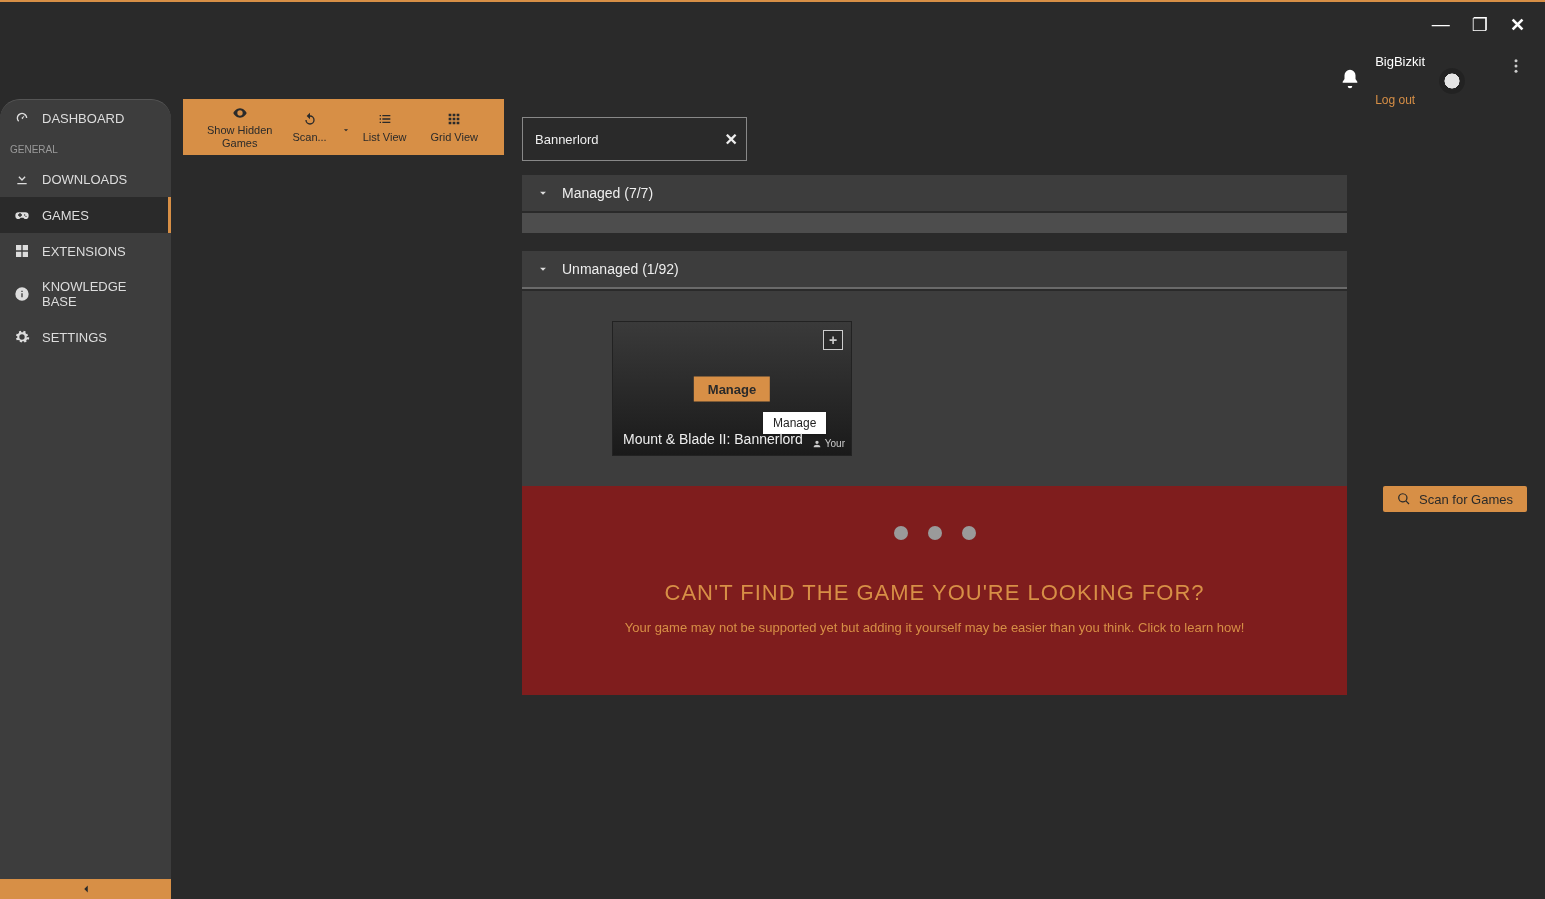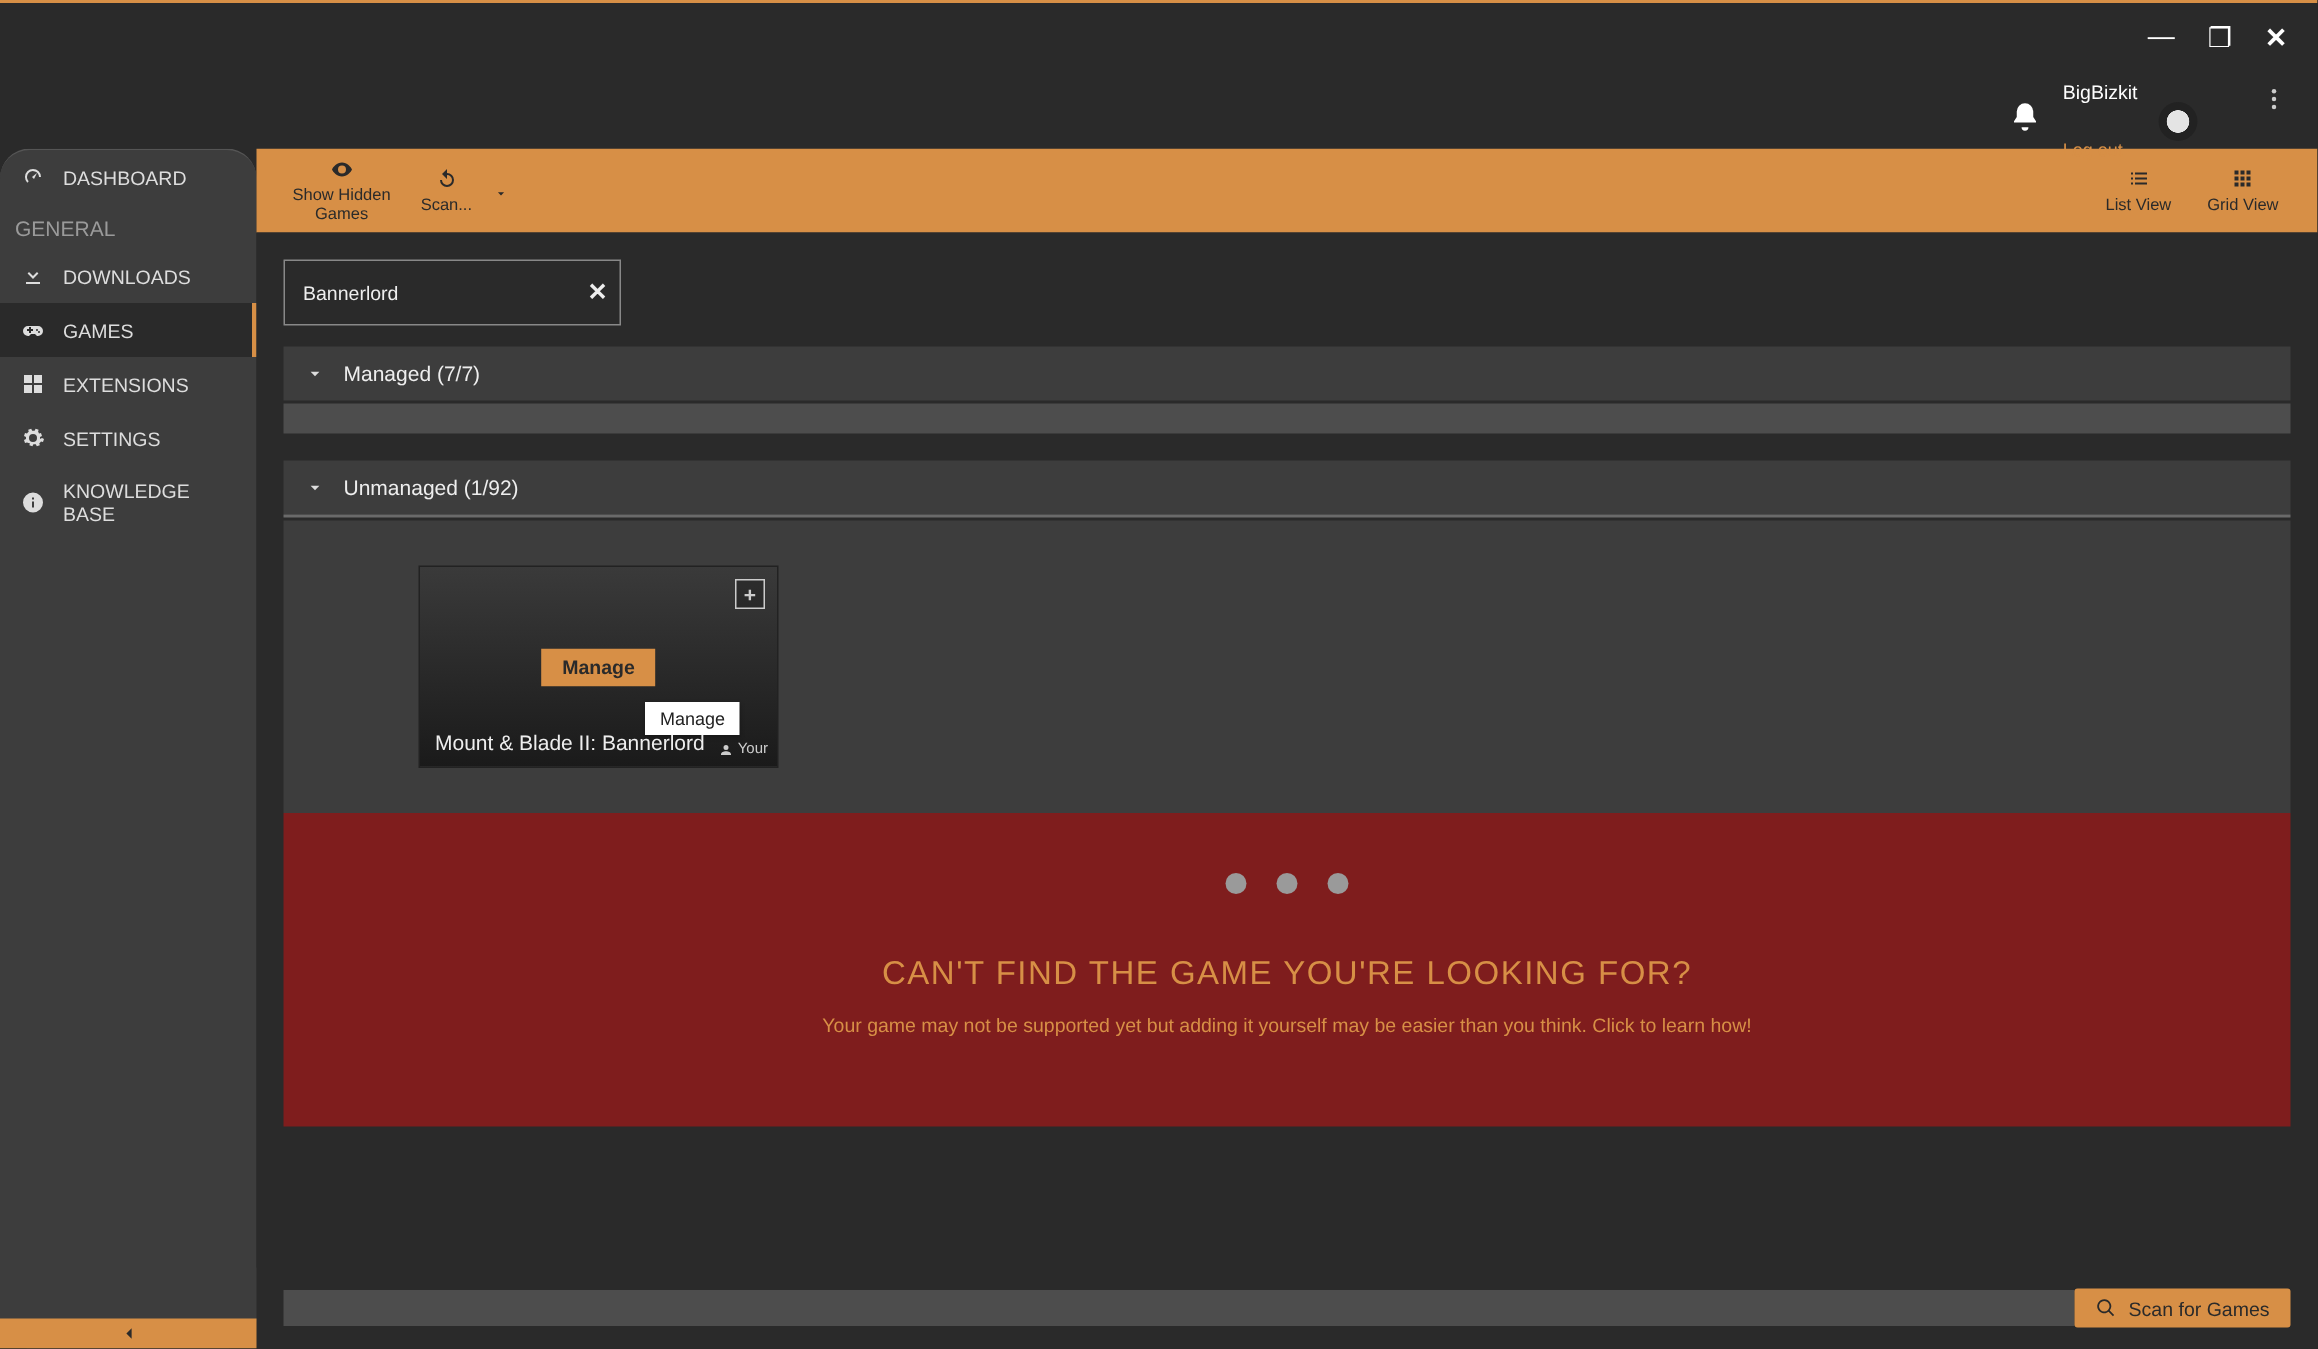--- a/index.html
+++ b/index.html
@@ -20,27 +20,27 @@
   .menu-vert svg { width: 18px; height: 18px; fill: #ccc; }
 
   
   .body { flex: 1; display: flex; min-height: 0; }
 
   
   .sidebar { width: 171px; background: #3d3d3d; display: flex; flex-direction: column; border-top: 1px solid #555; border-radius: 20px; }
   .nav-item { display: flex; align-items: center; gap: 12px; padding: 10px 14px; font-size: 13px; color: #ddd; cursor: pointer; }
   .nav-item svg { width: 16px; height: 16px; fill: #ddd; flex-shrink: 0; }
   .nav-item.active { background: #2a2a2a; border-right: 3px solid #d78f46; }
-  .nav-section { padding: 8px 10px 6px 10px; font-size: 14px; color: #9a9a9a; }
+  .nav-section { padding: 8px 10px 6px 10px; font-size: 10px; color: #9a9a9a; }
 
   .sidebar-footer { margin-top: auto; height: 20px; background: #d78f46; display:flex; align-items:center; justify-content:center; cursor:pointer; }
   .sidebar-footer svg { width: 14px; height: 14px; fill: #2a2a2a; }
 
   
-  .main { flex:1; display:flex; flex-direction:column; min-width:0; }
+  .main { flex:1; display:flex; flex-direction:row; min-width:0;margin-left:12px; }
 
   
   .toolbar { height: 56px; background: #d78f46; display:flex; align-items:center; padding: 0 14px; color: #2a2a2a; font-size: 11px; }
   .tb-btn { display:flex; flex-direction:column; align-items:center; justify-content:center; padding:4px 10px; cursor:pointer; }
   .tb-btn svg { width: 16px; height: 16px; fill: #2a2a2a; }
   .tb-btn .lbl { margin-top:3px; white-space:nowrap; font-size:11px; }
   .tb-btn .lbl.two { text-align:center; line-height:1.1; }
   .tb-scan { display:flex; align-items:flex-end; }
   .tb-scan .caret { margin-left:4px; padding-bottom:10px; }
   .tb-right { margin-left:auto; display:flex; }
@@ -139,29 +139,29 @@
         <span>GAMES</span>
       </div>
       <div class="nav-item">
         <svg viewBox="0 0 24 24">
             <path d="M3 3h8v8H3V3zm10 0h8v8h-8V3zM3 13h8v8H3v-8zm10 0h8v8h-8v-8z"></path>
           </svg>
         <span>EXTENSIONS</span>
       </div>
       <div class="nav-item">
         <svg viewBox="0 0 24 24">
+            <path d="M12 2a10 10 0 1 0 0 20 10 10 0 0 0 0-20zm1 15h-2v-6h2v6zm0-8h-2V7h2v2z"></path>
+          </svg>
+        <span>KNOWLEDGE BASE</span>
+      </div>
+      <div class="nav-item">
+        <svg viewBox="0 0 24 24">
             <path d="M12 8a4 4 0 1 0 0 8 4 4 0 0 0 0-8zm9 4l2 1-1 3-2-.5a8 8 0 0 1-1.7 1.7l.5 2-3 1-1-2a8 8 0 0 1-2.4 0l-1 2-3-1 .5-2A8 8 0 0 1 6 16.5L4 17l-1-3 2-1a8 8 0 0 1 0-2l-2-1 1-3 2 .5A8 8 0 0 1 7.7 5.8L7.2 3.8l3-1 1 2a8 8 0 0 1 2.4 0l1-2 3 1-.5 2A8 8 0 0 1 18 7.5l2-.5 1 3-2 1a8 8 0 0 1 0 2z"></path>
           </svg>
         <span>SETTINGS</span>
-      </div>
-      <div class="nav-item">
-        <svg viewBox="0 0 24 24">
-            <path d="M12 2a10 10 0 1 0 0 20 10 10 0 0 0 0-20zm1 15h-2v-6h2v6zm0-8h-2V7h2v2z"></path>
-          </svg>
-        <span>KNOWLEDGE BASE</span>
       </div>
       <div class="sidebar-footer">
         <svg viewBox="0 0 24 24">
             <path d="M15 6l-6 6 6 6V6z"></path>
           </svg>
       </div>
     </div>
 
     <div class="main">
 

